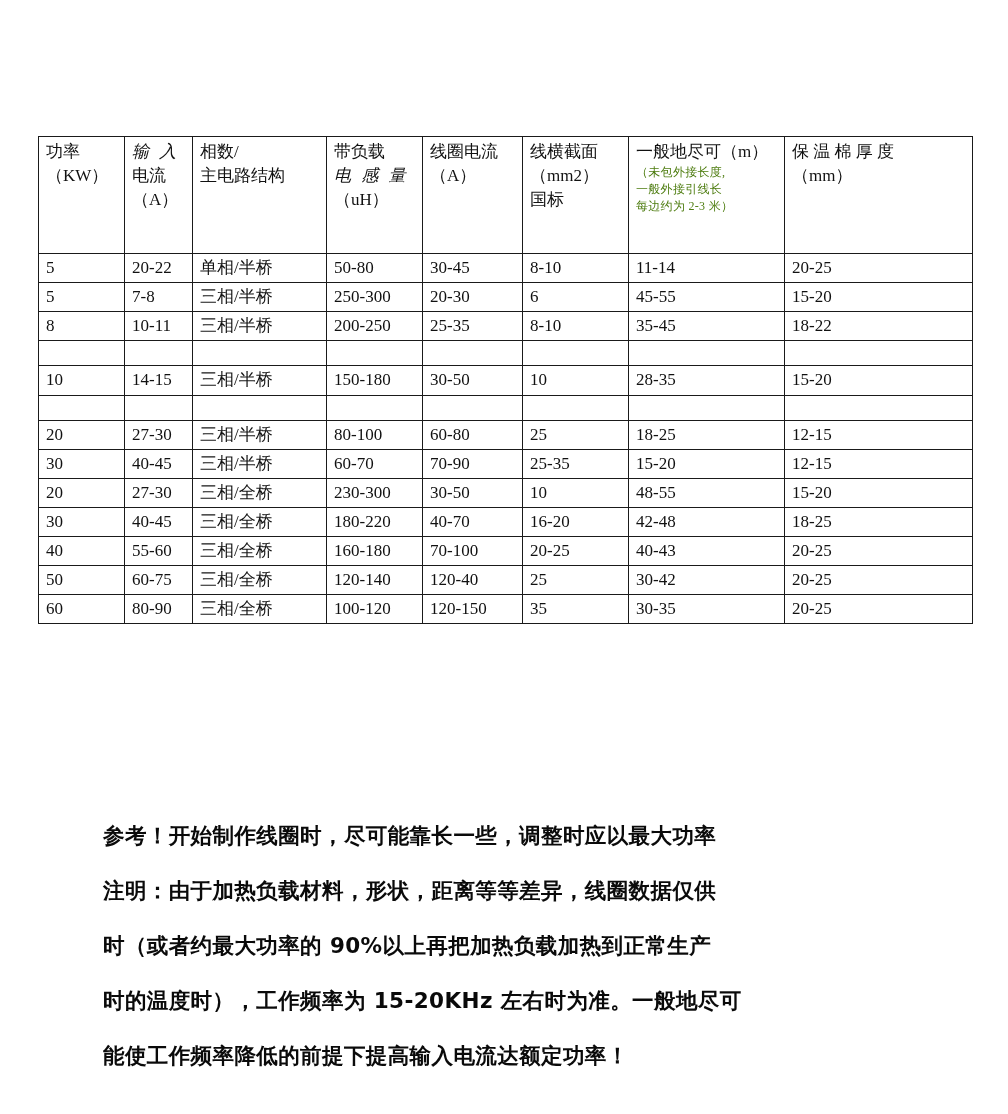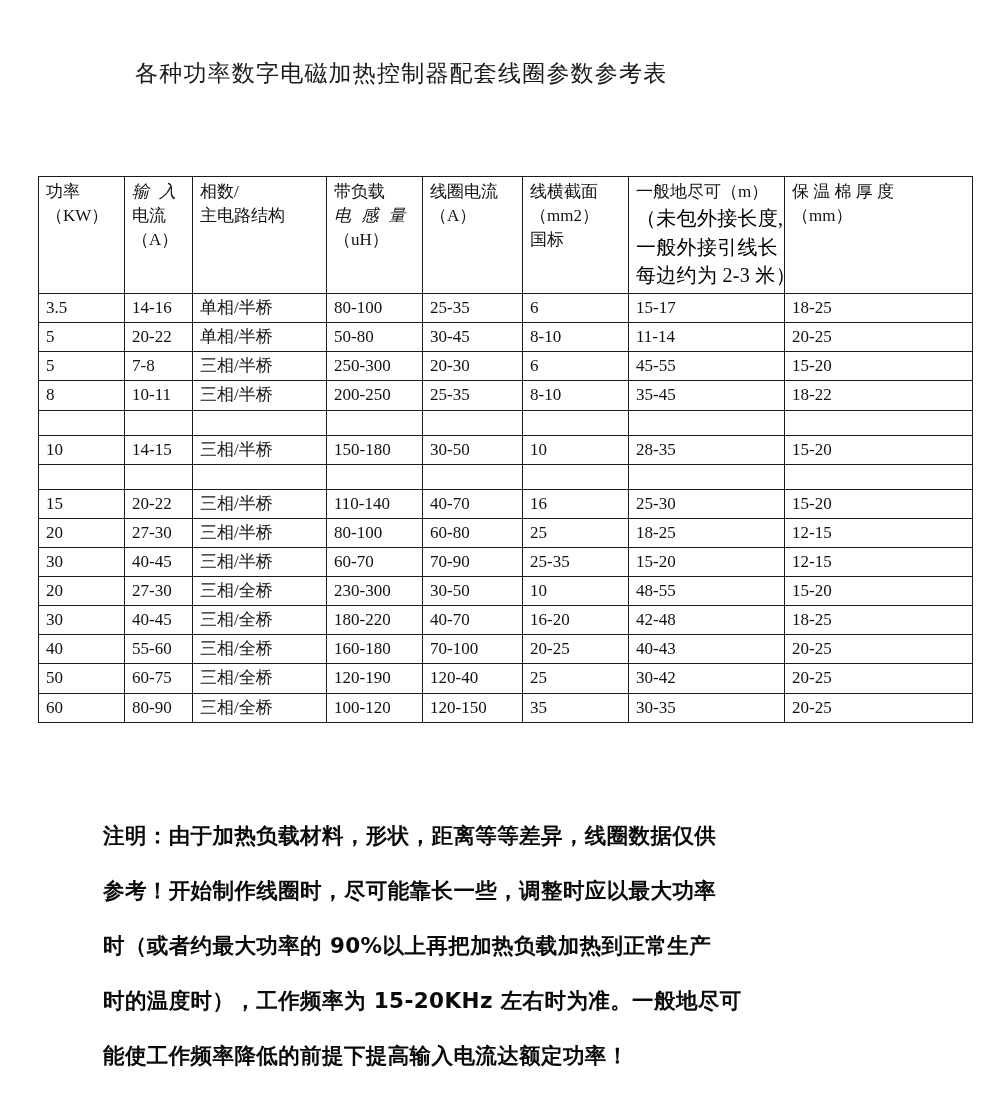--- a/index.html
+++ b/index.html
@@ -33,21 +33,20 @@
     color: #1a1a1a;
     white-space: nowrap;
   }
 
   
   .table-wrap {
     position: absolute;
     left: 38px;
     top: 136px;
     width: 934px;
-    margin-top: 40px;
   }
   table.param-table {
     border-collapse: collapse;
     width: 934px;
     table-layout: fixed;
     background: #fff;
   }
   table.param-table td,
   table.param-table th {
     border: 1px solid #1a1a1a;
@@ -68,23 +67,23 @@
   .hdr-line { display: block; white-space: nowrap; }
   .hdr-center { text-align: center; }
   .hdr-spread {
     display: block;
     white-space: nowrap;
     letter-spacing: 3px;
     font-style: italic;
   }
   .hdr-red {
     display: block;
-    color: #000000;
+    color: #4d7c0f;
     white-space: nowrap;
-    font-size: 20px;
+    font-size: 12px;
     letter-spacing: 0.3px;
   }
 
   table.param-table tbody td {
     height: 20px;
     font-size: 17px;
     padding-top: 2px;
     padding-bottom: 2px;
   }
   tr.blank-row td {
@@ -114,21 +113,20 @@
     color: #0a0a0a;
     letter-spacing: 0.4px;
   }
   .note-line { display: block; white-space: nowrap; }
 </style>
 </head>
 <body>
 
 <div class="page">
 
-  <div class="doc-title">各种功率数字电磁加热控制器配套线圈参数参考表</div>
 
   <div class="table-wrap">
     <table class="param-table">
       <colgroup>
         <col class="c0">
           <col class="c1">
           <col class="c2">
           <col class="c3">
         <col class="c4">
           <col class="c5">
@@ -171,30 +169,20 @@
               <span class="hdr-red">每边约为 2-3 米）</span>
             </th>
             <th>
               <span class="hdr-line">保 温 棉 厚 度</span>
               <span class="hdr-line">（mm）</span>
             </th>
           </tr>
       </thead>
       <tbody id="body-rows">
           <tr>
-            <td>3.5</td>
-            <td>14-16</td>
-            <td>单相/半桥</td>
-            <td>80-100</td>
-            <td>25-35</td>
-            <td>6</td>
-            <td>15-17</td>
-            <td>18-25</td>
-          </tr>
-          <tr>
             <td>5</td>
             <td>20-22</td>
             <td>单相/半桥</td>
             <td>50-80</td>
             <td>30-45</td>
             <td>8-10</td>
             <td>11-14</td>
             <td>20-25</td>
           </tr>
           <tr>
@@ -241,30 +229,20 @@
             <td></td>
             <td></td>
             <td></td>
             <td></td>
             <td></td>
             <td></td>
             <td></td>
             <td></td>
           </tr>
           <tr>
-            <td>15</td>
-            <td>20-22</td>
-            <td>三相/半桥</td>
-            <td>110-140</td>
-            <td>40-70</td>
-            <td>16</td>
-            <td>25-30</td>
-            <td>15-20</td>
-          </tr>
-          <tr>
             <td>20</td>
             <td>27-30</td>
             <td>三相/半桥</td>
             <td>80-100</td>
             <td>60-80</td>
             <td>25</td>
             <td>18-25</td>
             <td>12-15</td>
           </tr>
           <tr>
@@ -304,41 +282,41 @@
             <td>160-180</td>
             <td>70-100</td>
             <td>20-25</td>
             <td>40-43</td>
             <td>20-25</td>
           </tr>
           <tr>
             <td>50</td>
             <td>60-75</td>
             <td>三相/全桥</td>
-            <td>120-190</td>
+            <td>120-140</td>
             <td>120-40</td>
             <td>25</td>
             <td>30-42</td>
             <td>20-25</td>
           </tr>
           <tr>
             <td>60</td>
             <td>80-90</td>
             <td>三相/全桥</td>
             <td>100-120</td>
             <td>120-150</td>
             <td>35</td>
             <td>30-35</td>
             <td>20-25</td>
           </tr>
         </tbody>
     </table>
   </div>
 
   <div class="note" id="note-block">
+      <span class="note-line">参考！开始制作线圈时，尽可能靠长一些，调整时应以最大功率</span>
       <span class="note-line">注明：由于加热负载材料，形状，距离等等差异，线圈数据仅供</span>
-      <span class="note-line">参考！开始制作线圈时，尽可能靠长一些，调整时应以最大功率</span>
       <span class="note-line">时（或者约最大功率的 90%以上再把加热负载加热到正常生产</span>
       <span class="note-line">时的温度时），工作频率为 15-20KHz 左右时为准。一般地尽可</span>
       <span class="note-line">能使工作频率降低的前提下提高输入电流达额定功率！</span>
     </div>
 
 </div>
 
 </body></html>

